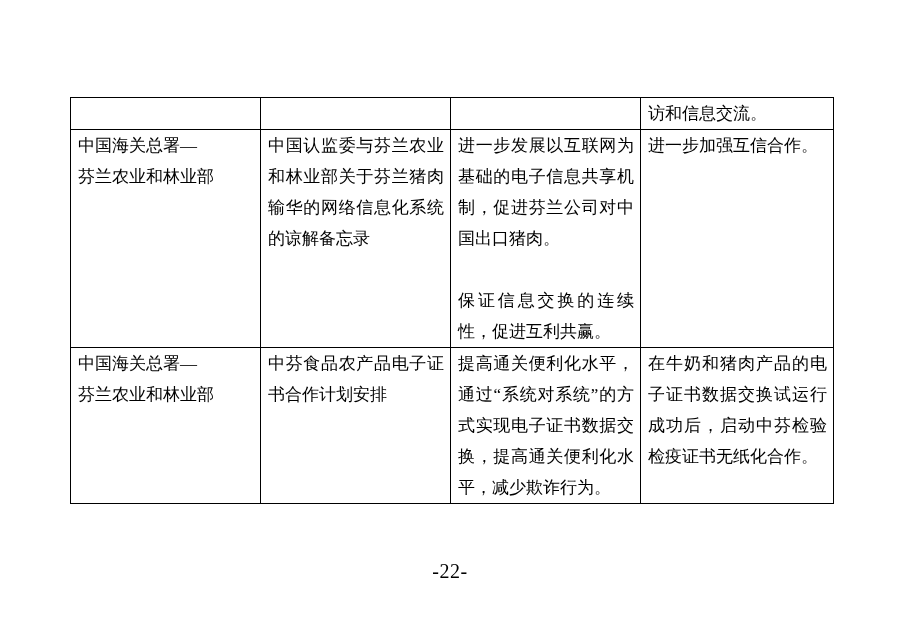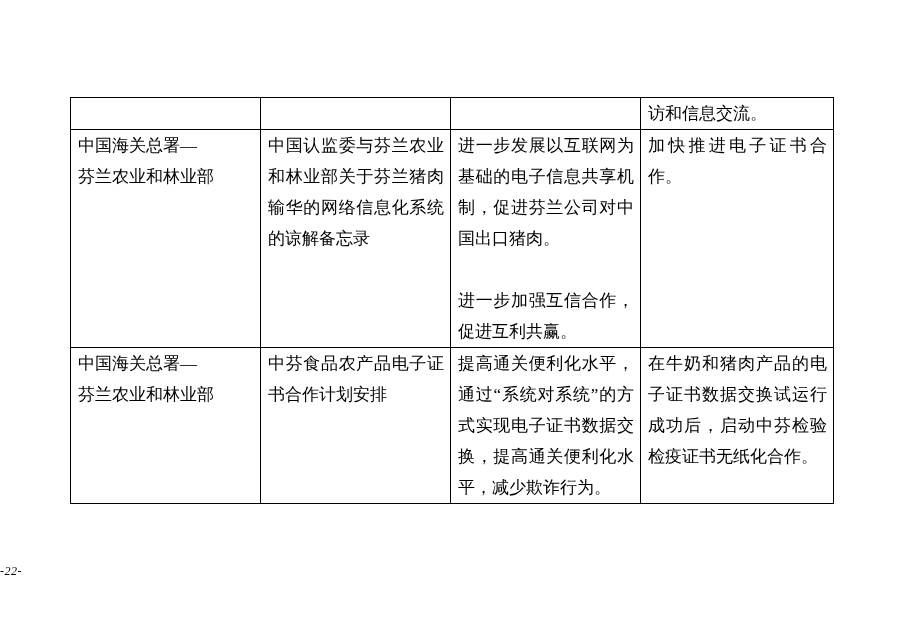--- a/index.html
+++ b/index.html
@@ -40,25 +40,24 @@
   tr.r0 td { height: 31px; }
   tr.r1 td { height: 217px; }
   tr.r2 td { height: 155px; }
   .para { margin: 0; }
   .para-gap { margin-top: 31px; }
   .page-number {
     position: absolute;
     left: 0;
     right: 0;
     top: 560px;
-    text-align: left;
-    font-size: 12px;
+    text-align: center;
+    font-size: 20px;
     line-height: 22px;
     letter-spacing: 0.5px;
-    font-style: italic;
   }
 </style>
 </head>
 <body>
 
 <div class="page">
 
   <table class="doc-table">
     <colgroup>
       <col class="c0">
@@ -79,24 +78,24 @@
       <tr class="r1">
         <td class="cell">
           <div class="para">中国海关总署—</div>
           <div class="para">芬兰农业和林业部</div>
         </td>
         <td class="cell">
           <div class="para">中国认监委与芬兰农业和林业部关于芬兰猪肉输华的网络信息化系统的谅解备忘录</div>
         </td>
         <td class="cell">
           <div class="para">进一步发展以互联网为基础的电子信息共享机制，促进芬兰公司对中国出口猪肉。</div>
-          <div class="para para-gap">进一步加强互信合作，促进互利共赢。</div>
+          <div class="para para-gap">保证信息交换的连续性，促进互利共赢。</div>
         </td>
         <td class="cell">
-          <div class="para">加快推进电子证书合作。</div>
+          <div class="para">进一步加强互信合作。</div>
         </td>
       </tr>
 
       <tr class="r2">
         <td class="cell">
           <div class="para">中国海关总署—</div>
           <div class="para">芬兰农业和林业部</div>
         </td>
         <td class="cell">
           <div class="para">中芬食品农产品电子证书合作计划安排</div>

